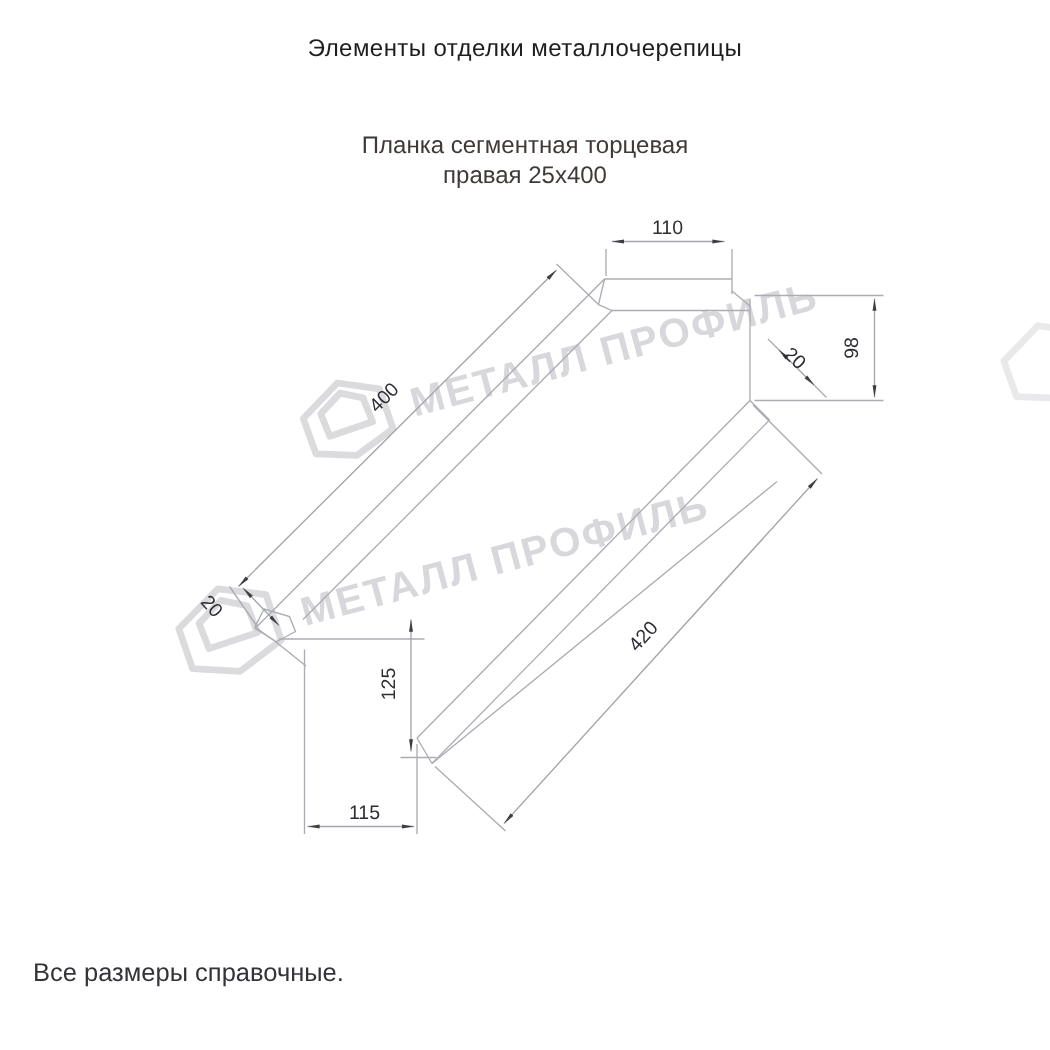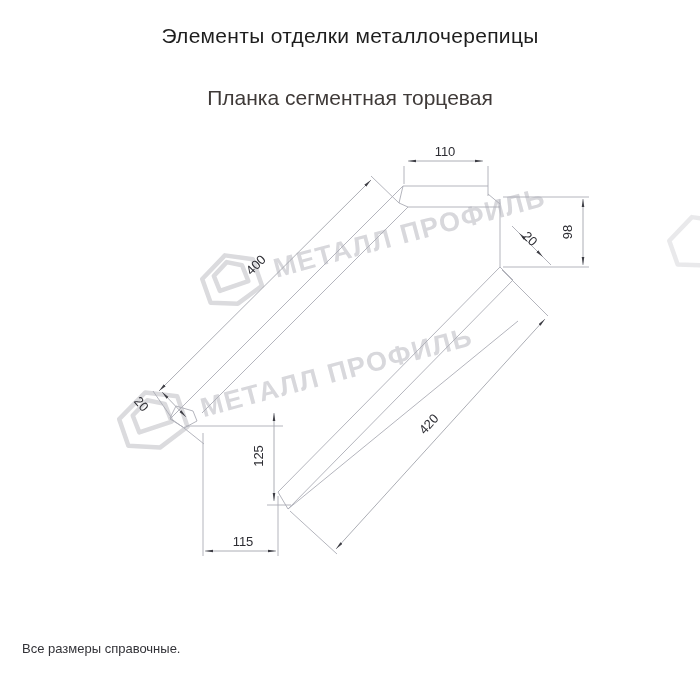--- a/index.html
+++ b/index.html
@@ -3,46 +3,47 @@
 <meta charset="utf-8">
 <style>
   html,body{margin:0;padding:0;}
   body{
     width:700px;height:700px;position:relative;overflow:hidden;
     background:#ffffff;
     font-family:"Liberation Sans",sans-serif;
   }
   .title{
     position:absolute;top:24px;left:0;width:700px;
-    text-align:center;font-size:21px;color:#1e1e1e;letter-spacing:.3px;
+    text-align:center;font-size:16px;color:#1e1e1e;letter-spacing:.3px;
   }
   .subtitle{
     position:absolute;top:88px;left:0;width:700px;
-    text-align:center;font-size:21px;line-height:20px;color:#3f3a38;
+    text-align:center;font-size:16px;line-height:20px;color:#3f3a38;
   }
   .notes{
     position:absolute;left:22px;top:640px;
-    font-size:13px;line-height:18px;color:#333338;
+    font-size:17px;line-height:18px;color:#333338;
   }
   svg.draw{position:absolute;left:0;top:0;}
   .ln{stroke:#abadb5;stroke-width:0.9;fill:none;}
   .dim{stroke:#a3a5ad;stroke-width:0.9;fill:none;
        marker-start:url(#arr);marker-end:url(#arr);}
   .dtxt{font-family:"Liberation Sans",sans-serif;font-size:13px;fill:#2d2d33;}
   .wlogo{stroke:#dbdbde;stroke-width:4.5;fill:none;stroke-linejoin:round;}
   .wtxt{font-family:"Liberation Sans",sans-serif;font-weight:bold;
         font-size:27px;fill:#d8d8dc;letter-spacing:1.5px;}
 </style>
 </head>
 <body>
 
 <div class="title">Элементы отделки металлочерепицы</div>
 
 <div class="subtitle">
   <div>Планка сегментная торцевая</div>
+  <div>правая 25х400</div>
 </div>
 
 <svg class="draw" width="700" height="700" viewBox="0 0 700 700">
   <defs>
     <marker id="arr" viewBox="0 0 9 3.6" refX="9" refY="1.8" markerWidth="9" markerHeight="3.6" orient="auto-start-reverse">
       <path d="M9,1.8 L0,0.35 L0,3.25 Z" fill="#3d3d44"></path>
     </marker>
   </defs>
 
   <g transform="translate(210,308) rotate(-15)">

